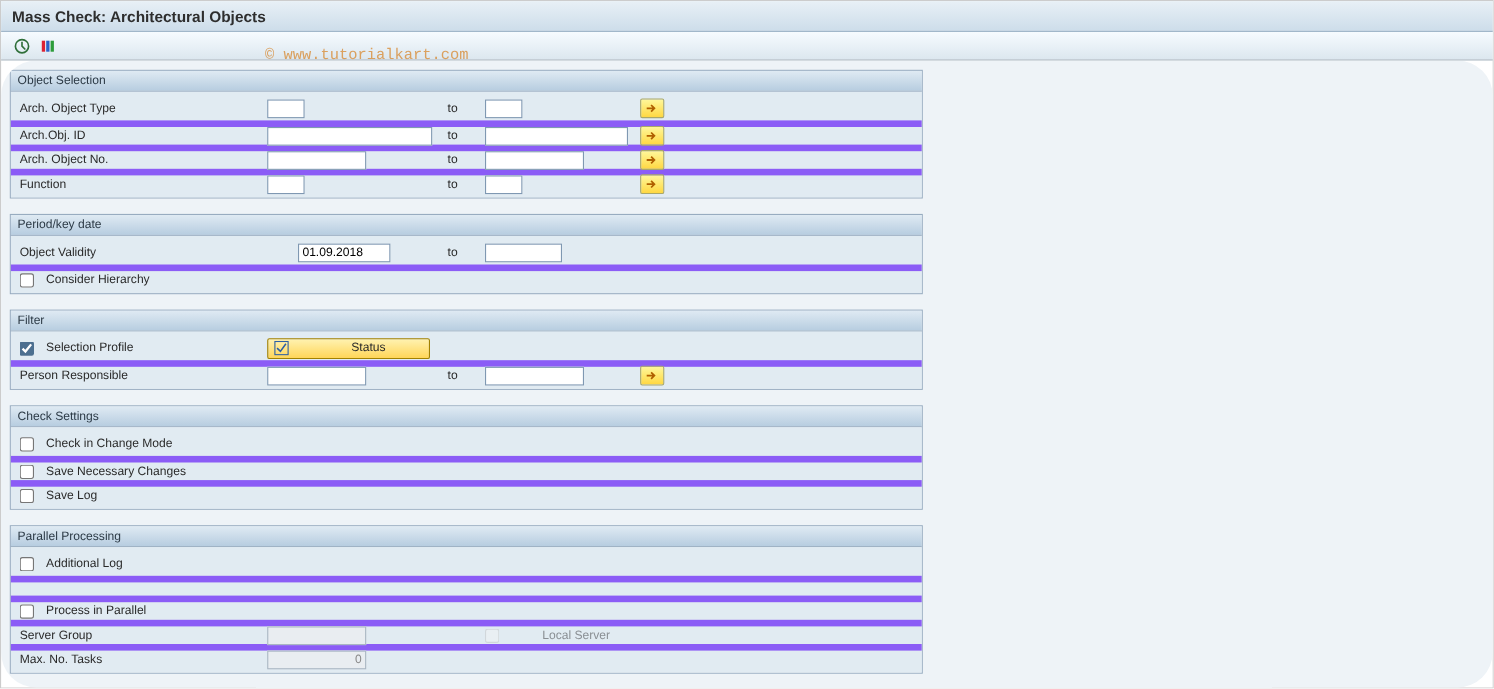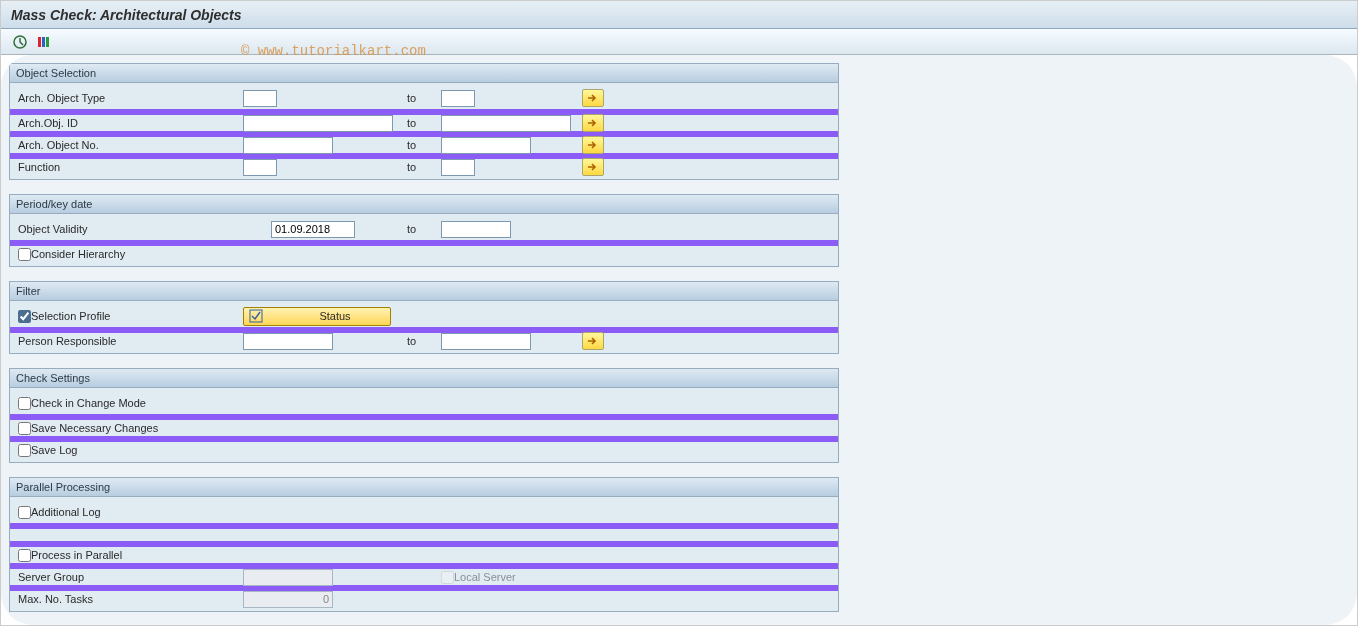--- a/index.html
+++ b/index.html
@@ -6,21 +6,21 @@
     html, body { width:1358px; height:626px; font-family: Arial, sans-serif; font-size:11px; color:#2a2a2a; background:#fff; overflow:hidden; }
 
     .screen { position:relative; width:1358px; height:626px; border:1px solid #ccc; }
 
     .titlebar {
       height:28px; width:100%;
       background: linear-gradient(to bottom, #e8f0f6 0%, #cdddea 100%);
       border-bottom:1px solid #8ca7be;
       display:flex; align-items:center; padding-left:10px;
     }
-    .titlebar .title { font-style: italic; font-weight:bold; font-size:14px; color:#2e2e2e; }
+    .titlebar .title { font-weight:bold; font-size:14px; color:#2e2e2e; }
 
     .toolbar {
       height:26px; width:100%;
       background: linear-gradient(to bottom, #f6fbff 0%, #dce7ef 100%);
       border-bottom:1px solid #a8b5bf;
       display:flex; align-items:center; padding-left:10px; gap:6px;
     }
     .toolbar .icon { width:18px; height:18px; display:flex; align-items:center; justify-content:center; }
 
     .scrollarea {
@@ -74,24 +74,24 @@
     .arrowbtn {
       width:22px; height:18px;
       border:1px solid #aaa869;
       background: linear-gradient(to bottom, #fff79a 0%, #ffd842 100%);
       display:flex; align-items:center; justify-content:center;
       border-radius:2px;
       margin-left:6px;
     }
     .arrowbtn svg { display:block; }
 
-    .chk { display:flex; align-items:center; gap:0; }
+    .chk { display:flex; align-items:center; gap:11px; }
     .chk input[type="checkbox"] { width:13px; height:13px; accent-color:#4c6f90; }
     .chk.disabled input { opacity:.6; }
-    .chk.disabled span { color:#8a8f94; }
+    .chk.disabled span { color:#8a8f94;margin-left:28px; }
 
     .statusbtn {
       height:19px; width:148px;
       border:1px solid #a28100;
       background: linear-gradient(to bottom, #fff2b0 0%, #ffd659 100%);
       display:flex; align-items:center;
       border-radius:2px;
       font-size:11px;
       padding:0 4px;
       gap:20px;

